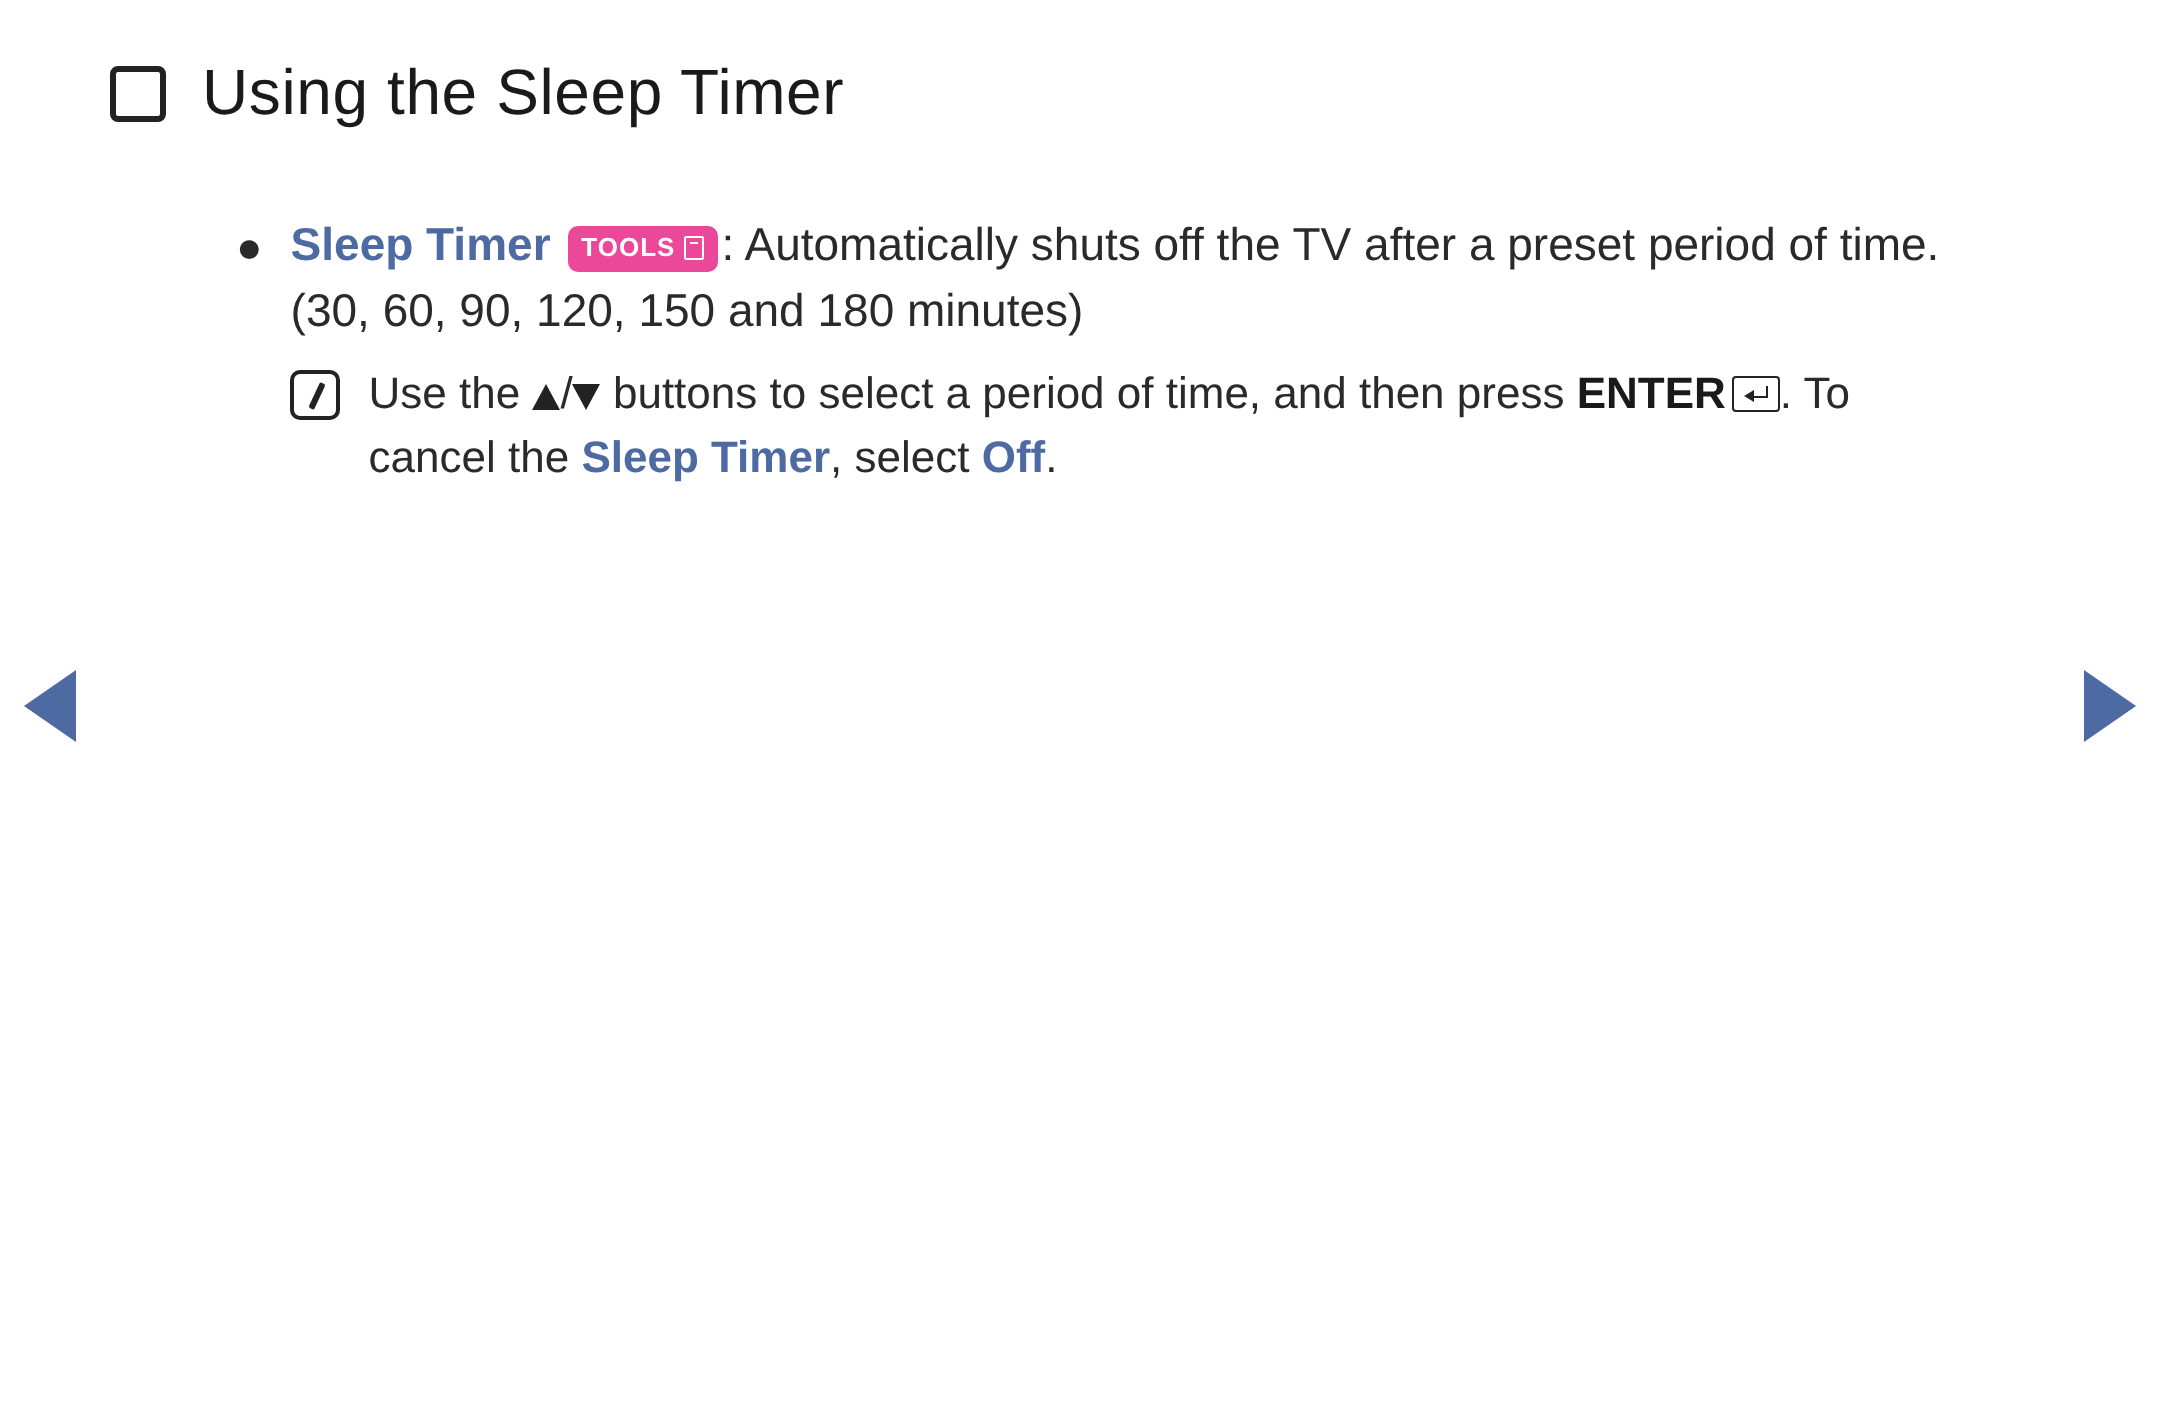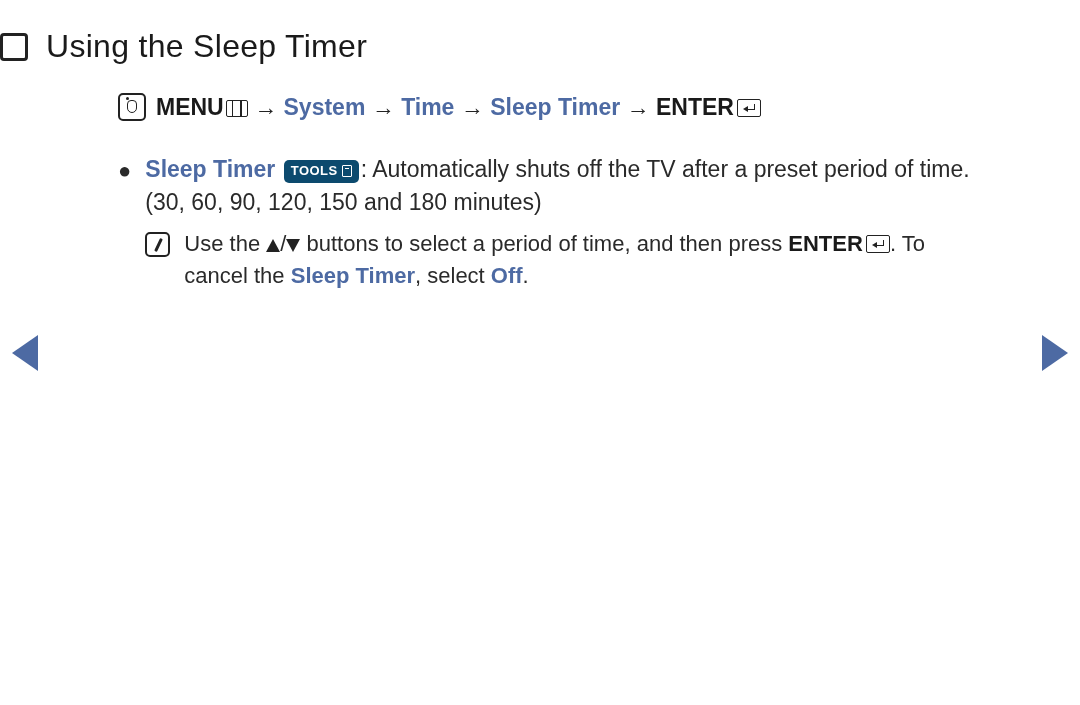--- a/index.html
+++ b/index.html
@@ -13,22 +13,23 @@
     }
     .page {
       width: 100%;
       height: 100%;
       position: relative;
       padding: 28px 0 0 0;
     }
     .header {
       display: flex;
       align-items: center;
+      padding-left: 55px;
       gap: 18px;
-      margin-bottom: 28px;
+      margin-bottom: 41px;
     }
     .section-icon {
       width: 28px;
       height: 28px;
       border: 3px solid #222;
       border-radius: 4px;
       position: relative;
       flex-shrink: 0;
     }
     .title {
@@ -145,21 +146,21 @@
     .bullet-dot {
       flex-shrink: 0;
       font-size: 22px;
       line-height: 1.3;
       padding-top: 4px;
     }
     .bullet-text { flex: 1; }
     .tools-badge {
       display: inline-flex;
       align-items: center;
-      background: #0c4a6e;
+      background: #ec4899;
       color: #fff;
       border-radius: 5px;
       padding: 2px 7px 2px 7px;
       font-size: 13px;
       font-weight: bold;
       letter-spacing: 0.5px;
       vertical-align: 2px;
       margin: 0 2px;
     }
     .tools-badge-sub {
@@ -255,34 +256,20 @@
 
 <div class="page">
 
   <div class="header">
     <span class="section-icon"></span>
     <h1 class="title">Using the Sleep Timer</h1>
   </div>
 
   <div class="body-content">
 
-    <div class="path-row">
-      <span class="touch-icon"></span>
-      <span>
-        <span class="bold">MENU</span><span class="menu-small-icon"></span>
-        <span class="arrow">→</span>
-        <span class="link">System</span>
-        <span class="arrow">→</span>
-        <span class="link">Time</span>
-        <span class="arrow">→</span>
-        <span class="link">Sleep Timer</span>
-        <span class="arrow">→</span>
-        <span class="bold">ENTER</span><span class="enter-small-icon"></span>
-      </span>
-    </div>
 
     <div class="bullet-row">
       <span class="bullet-dot">●</span>
       <div class="bullet-text">
         <div>
           <span class="link">Sleep Timer</span>
           <span class="tools-badge">
               <span>TOOLS</span>
               <span class="tools-badge-sub"></span>
             </span><span>: Automatically shuts off the TV after a preset period of time. (30, 60, 90, 120, 150 and 180 minutes)</span>

